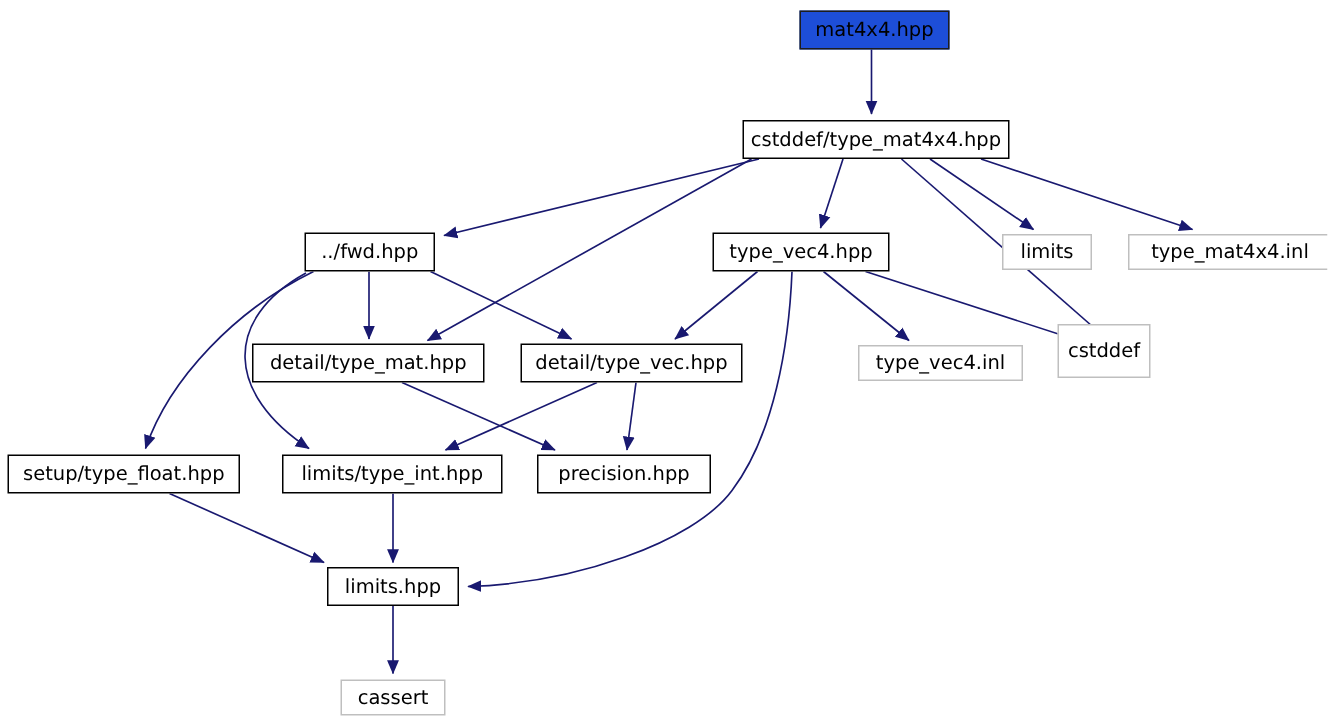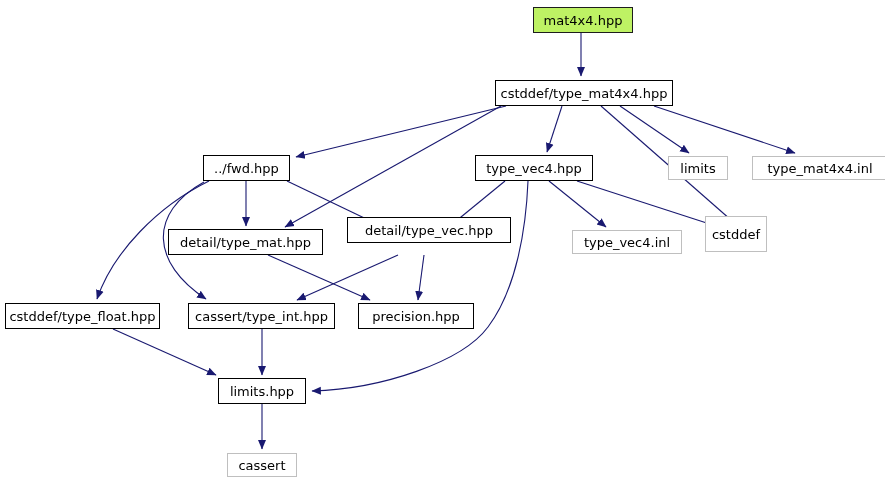--- a/index.html
+++ b/index.html
@@ -13,21 +13,21 @@
   #edges{position:absolute;left:0;top:0;width:885px;height:485px;z-index:1;}
   .edge{stroke:#191970;stroke-width:1.1;fill:none;}
   .node{
     position:absolute;z-index:2;
     display:flex;align-items:center;justify-content:center;
     background:#ffffff;color:#000000;
     border:1px solid #000000;
     font-size:13px;line-height:1;white-space:nowrap;
     box-sizing:border-box;
   }
-  .node.root{background:#bef264;border-color:#1d1d1d;}
+  .node.root{background:#1d4ed8;border-color:#1d1d1d;}
   .node.external{border-color:#bfbfbf;}
 </style>
 </head>
 <body>
 
 <div id="canvas">
 
   <svg id="edges" viewBox="0 0 885 485">
     <defs>
       <marker id="arr" viewBox="0 0 10 10" refX="8.5" refY="5" markerWidth="9.5" markerHeight="9.5" orient="auto">
@@ -64,29 +64,29 @@
   <div class="node" style="left:203px;top:155px;width:87px;height:26px">../fwd.hpp</div>
 
   <div class="node" style="left:475px;top:155px;width:118px;height:26px">type_vec4.hpp</div>
 
   <div class="node external" style="left:668px;top:156px;width:60px;height:24px">limits</div>
 
   <div class="node external" style="left:752px;top:156px;width:136px;height:24px">type_mat4x4.inl</div>
 
   <div class="node" style="left:168px;top:229px;width:155px;height:26px">detail/type_mat.hpp</div>
 
-  <div class="node" style="left:347px;top:217px;width:164px;height:26px">detail/type_vec.hpp</div>
+  <div class="node" style="left:347px;top:229px;width:148px;height:26px">detail/type_vec.hpp</div>
 
   <div class="node external" style="left:572px;top:230px;width:110px;height:24px">type_vec4.inl</div>
 
   <div class="node external" style="left:705px;top:216px;width:62px;height:36px">cstddef</div>
 
-  <div class="node" style="left:5px;top:303px;width:155px;height:26px">cstddef/type_float.hpp</div>
+  <div class="node" style="left:5px;top:303px;width:155px;height:26px">setup/type_float.hpp</div>
 
-  <div class="node" style="left:188px;top:303px;width:147px;height:26px">cassert/type_int.hpp</div>
+  <div class="node" style="left:188px;top:303px;width:147px;height:26px">limits/type_int.hpp</div>
 
   <div class="node" style="left:358px;top:303px;width:116px;height:26px">precision.hpp</div>
 
   <div class="node" style="left:218px;top:378px;width:88px;height:26px">limits.hpp</div>
 
   <div class="node external" style="left:227px;top:453px;width:70px;height:24px">cassert</div>
 
 </div>
 
 </body></html>

